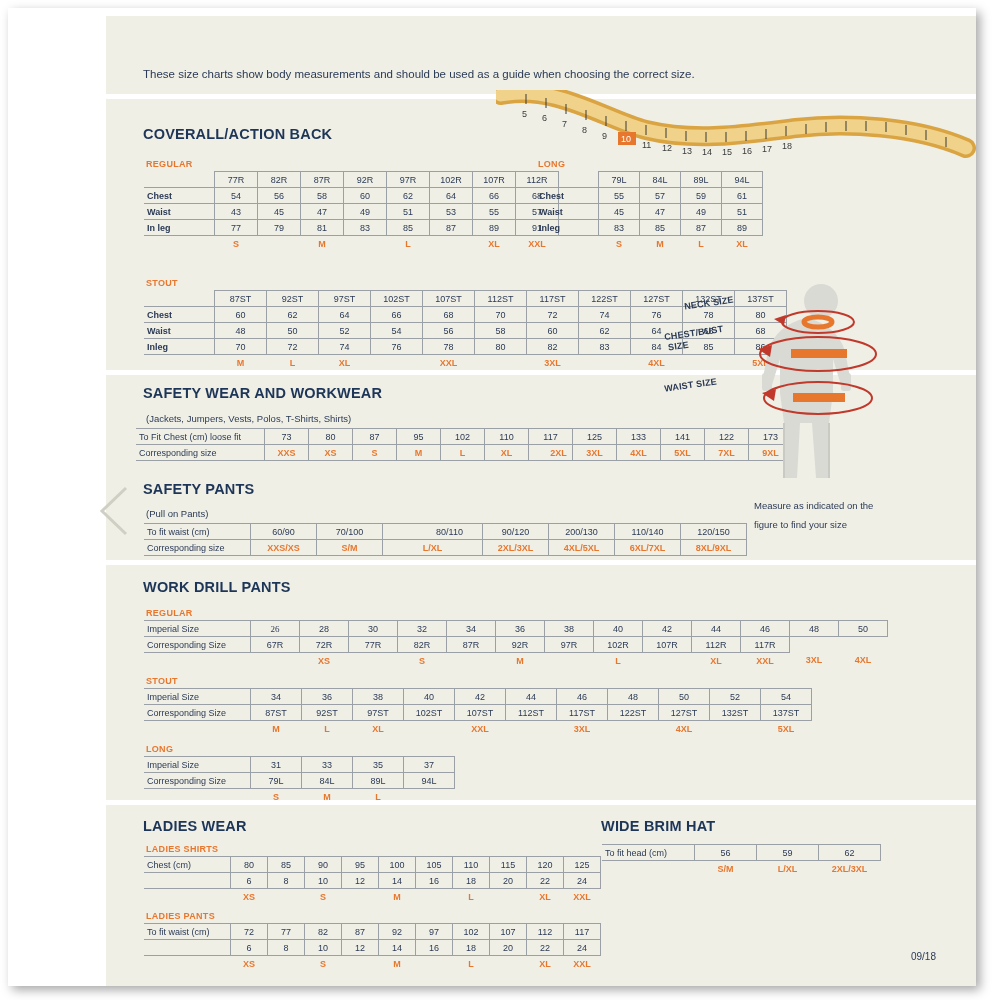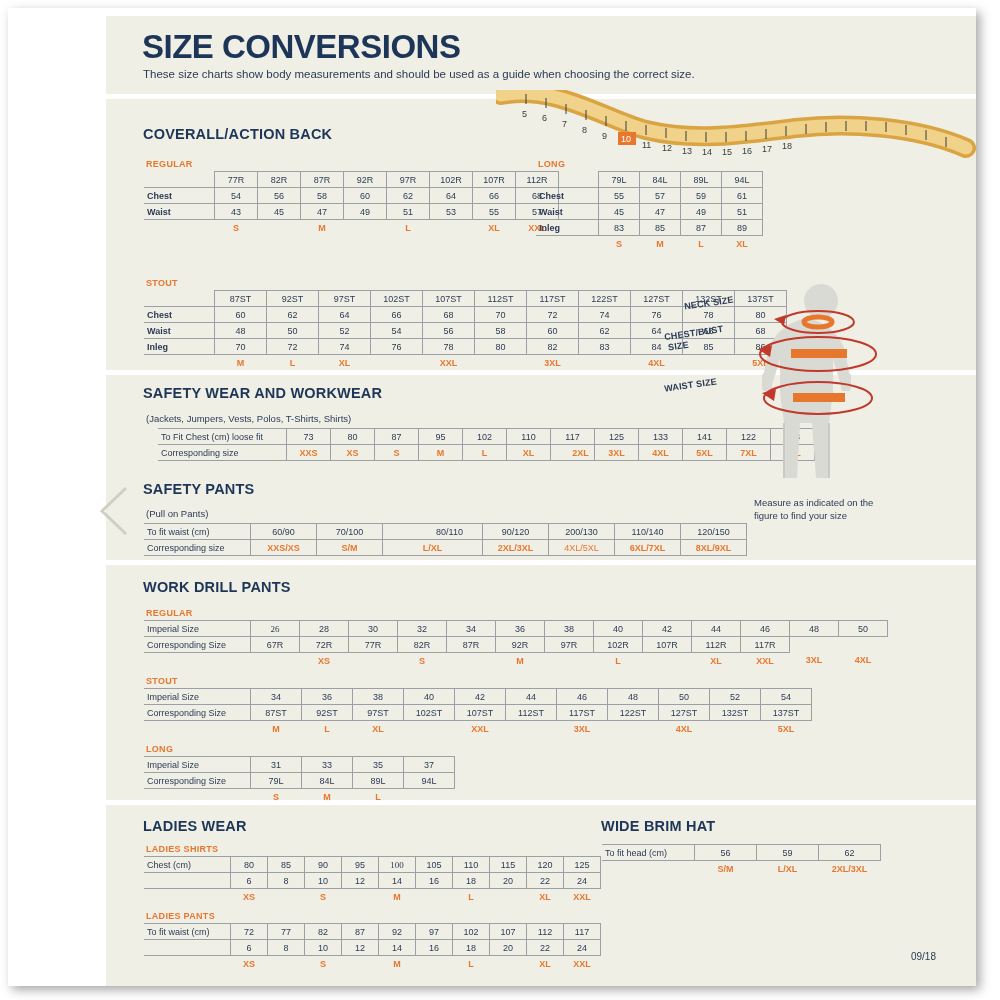--- a/index.html
+++ b/index.html
@@ -68,21 +68,21 @@
   table.grid tr.sizes td{
     border:none;color:#e8772e;font-weight:bold;font-size:9px;
   }
   table.grid tr.sizes td.spacer{border:none;}
   .nb{border:none !important;}
 
   .figure{
     position:absolute;
   }
   .figcaption{
-    position:absolute;font-size:9.5px;color:#2b3a55;line-height:13px;
+    position:absolute;font-size:9.5px;color:#2b3a55;line-height:19px;
   }
   .figlabel{
     position:absolute;font-size:9px;font-weight:bold;color:#2b3a55;
     letter-spacing:.2px;
   }
   .footer-date{
     position:absolute;right:40px;bottom:24px;font-size:10px;color:#2b3a55;
   }
   .tape{position:absolute;}
   .arrowleft{position:absolute;}
@@ -96,21 +96,20 @@
     <div class="whitecol"></div>
     <div class="whiteband" style="left:0;top:0;width:968px;height:8px;"></div>
     <div class="whiteband" style="left:0;top:86px;width:98px;height:6px;"></div>
     <div class="whiteband" style="left:98px;top:86px;width:870px;height:5px;"></div>
     <div class="whiteband" style="left:98px;top:362px;width:870px;height:5px;"></div>
     <div class="whiteband" style="left:98px;top:552px;width:870px;height:5px;"></div>
     <div class="whiteband" style="left:98px;top:792px;width:870px;height:5px;"></div>
 
     <div class="content">
 
-      <h1 class="title">SIZE CONVERSIONS</h1>
       <div class="subtitle">These size charts show body measurements and should be used as a guide when choosing the correct size.</div>
 
       <svg class="tape" style="left:390px;top:82px;" width="500" height="75" viewBox="0 0 500 75">
         <path d="M5,5 C60,-6 110,30 150,40 C200,52 250,44 300,38 C350,32 420,36 470,58" stroke="#d9a441" stroke-width="20" fill="none" stroke-linecap="round"></path>
         <path d="M5,5 C60,-6 110,30 150,40 C200,52 250,44 300,38 C350,32 420,36 470,58" stroke="#f0d28a" stroke-width="13" fill="none" stroke-linecap="round"></path>
         <g stroke="#3b3b3b" stroke-width="1">
           <line x1="30" y1="4" x2="30" y2="14"></line>
             <line x1="50" y1="8" x2="50" y2="18"></line>
           <line x1="70" y1="14" x2="70" y2="24"></line>
             <line x1="90" y1="20" x2="90" y2="30"></line>
@@ -183,20 +182,31 @@
           <td class="lbl">Waist</td>
           <td>43</td>
           <td>45</td>
           <td>47</td>
           <td>49</td>
           <td>51</td>
           <td>53</td>
           <td>55</td>
           <td>57</td>
         </tr>
+        <tr>
+          <td class="lbl">In leg</td>
+          <td>77</td>
+          <td>79</td>
+          <td>81</td>
+          <td>83</td>
+          <td>85</td>
+          <td>87</td>
+          <td>89</td>
+          <td>91</td>
+        </tr>
         <tr class="sizes">
           <td class="spacer"></td>
           <td>S</td>
           <td></td>
           <td>M</td>
           <td></td>
           <td>L</td>
           <td></td>
           <td>XL</td>
           <td>XXL</td>
@@ -316,21 +326,21 @@
           <td></td>
           <td>4XL</td>
           <td></td>
           <td>5XL</td>
         </tr>
       </tbody>
         </table>
 
       <div class="sec-title" style="left:37px;top:377px;">SAFETY WEAR AND WORKWEAR</div>
       <div class="note" style="left:40px;top:405px;">(Jackets, Jumpers, Vests, Polos, T-Shirts, Shirts)</div>
-      <table class="grid" style="left:52px;top:420px;">
+      <table class="grid" style="left:30px;top:420px;">
         <tbody>
             <tr>
           <td class="lbl-plain" style="width:122px;">To Fit Chest (cm) loose fit</td>
           <td style="width:37px;">73</td>
           <td style="width:37px;">80</td>
           <td style="width:37px;">87</td>
           <td style="width:37px;">95</td>
           <td style="width:37px;">102</td>
           <td style="width:37px;">110</td>
           <td style="width:37px;">117</td>
@@ -371,21 +381,21 @@
           <td style="width:59px;">200/130</td>
           <td style="width:59px;">110/140</td>
           <td style="width:59px;">120/150</td>
         </tr>
         <tr>
           <td class="lbl-plain">Corresponding size</td>
           <td style="color:#e8772e;font-weight:bold;">XXS/XS</td>
           <td style="color:#e8772e;font-weight:bold;">S/M</td>
           <td style="color:#e8772e;font-weight:bold;">L/XL</td>
           <td style="color:#e8772e;font-weight:bold;">2XL/3XL</td>
-          <td style="color:#e8772e;font-weight:normal;">4XL/5XL</td>
+          <td style="color:#e8772e;font-weight:bold;">4XL/5XL</td>
           <td style="color:#e8772e;font-weight:bold;">6XL/7XL</td>
           <td style="color:#e8772e;font-weight:bold;">8XL/9XL</td>
         </tr>
       </tbody>
         </table>
 
       <svg class="arrowleft" style="left:-8px;top:478px;" width="36" height="50" viewBox="0 0 36 50">
         <polyline points="28,2 4,25 28,48" fill="none" stroke="#cfcfc4" stroke-width="3"></polyline>
       </svg>
 
@@ -524,21 +534,21 @@
 
       <div class="sub-label" style="left:40px;top:836px;">LADIES SHIRTS</div>
       <table class="grid" style="left:38px;top:848px;">
         <tbody>
             <tr>
           <td class="lbl-plain" style="width:80px;">Chest (cm)</td>
           <td style="width:30px;">80</td>
           <td style="width:30px;">85</td>
           <td style="width:30px;">90</td>
           <td style="width:30px;">95</td>
-          <td style="width:30px;font-family:Liberation Serif, serif;">100</td>
+          <td style="width:30px;">100</td>
           <td style="width:30px;">105</td>
           <td style="width:30px;">110</td>
           <td style="width:30px;">115</td>
           <td style="width:30px;">120</td>
           <td style="width:30px;">125</td>
         </tr>
         <tr>
           <td class="lbl-plain"></td>
           <td>6</td>
           <td>8</td>

